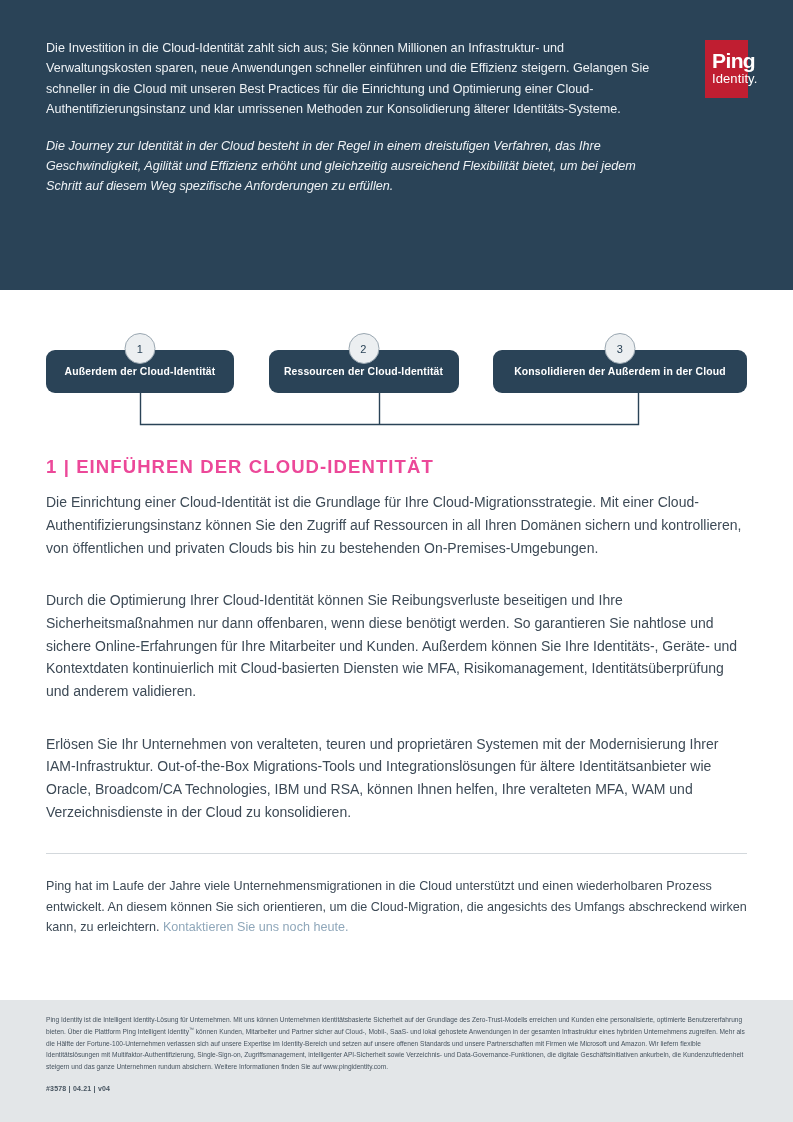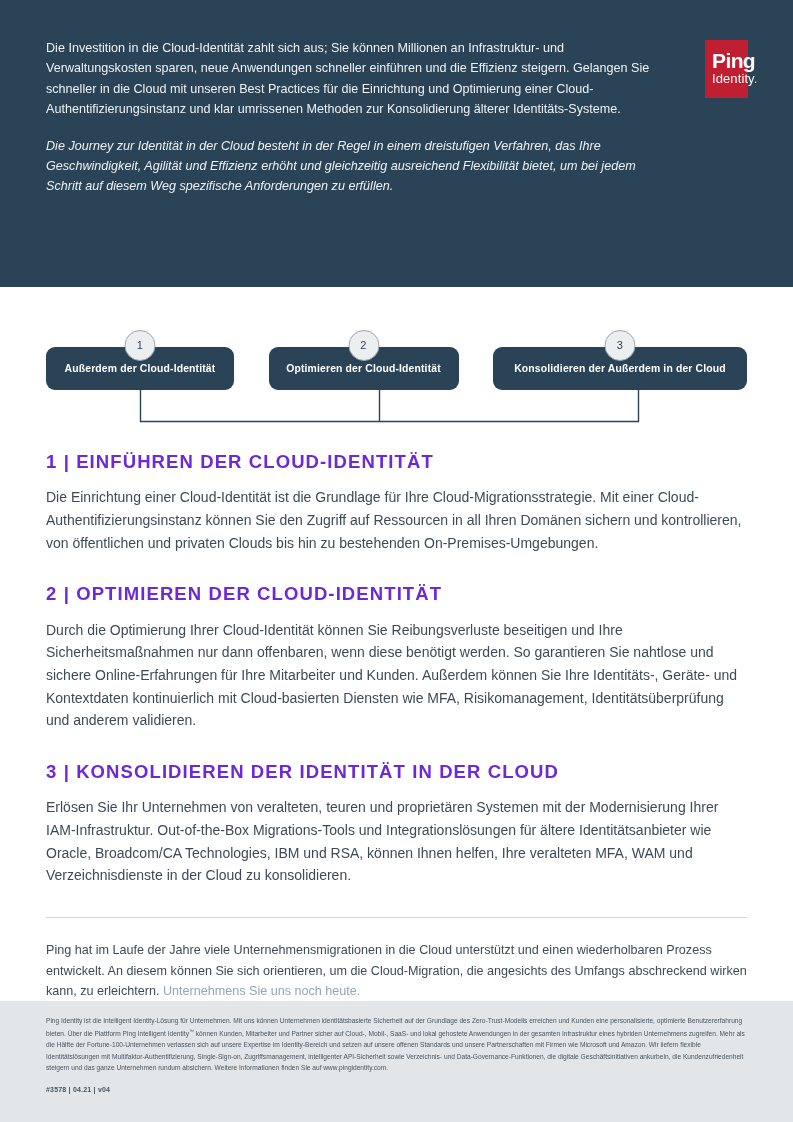--- a/index.html
+++ b/index.html
@@ -150,21 +150,21 @@
   .content {
     padding: 0 46px;
     box-sizing: border-box;
     flex: 1;
   }
   .section { margin-bottom: 30px; }
   .section-heading {
     margin: 0 0 14px 0;
     font-size: 18.5px;
     font-weight: bold;
-    color: #6d28d9;
+    color: #ec4899;
     letter-spacing: 1.1px;
     line-height: 1.1;
   }
   .section-body {
     margin: 0;
     font-size: 14px;
     line-height: 1.62;
     color: #3d4a56;
     max-width: 700px;
   }
@@ -229,21 +229,21 @@
 
     <div class="steps-row">
 
       <div class="step step-1">
         <span class="step-badge">1</span>
         <span>Außerdem der Cloud-Identität</span>
       </div>
 
       <div class="step step-2">
         <span class="step-badge">2</span>
-        <span>Optimieren der Cloud-Identität</span>
+        <span>Ressourcen der Cloud-Identität</span>
       </div>
 
       <div class="step step-3">
         <span class="step-badge">3</span>
         <span>Konsolidieren der Außerdem in der Cloud</span>
       </div>
 
     </div>
 
     <svg class="connector" viewBox="0 0 793 46" width="793" height="46" preserveAspectRatio="none">
@@ -253,32 +253,30 @@
   </div>
 
   <main class="content">
 
     <section class="section">
       <h2 class="section-heading">1 | EINFÜHREN DER CLOUD-IDENTITÄT</h2>
       <p class="section-body">Die Einrichtung einer Cloud-Identität ist die Grundlage für Ihre Cloud-Migrationsstrategie. Mit einer Cloud-Authentifizierungsinstanz können Sie den Zugriff auf Ressourcen in all Ihren Domänen sichern und kontrollieren, von öffentlichen und privaten Clouds bis hin zu bestehenden On-Premises-Umgebungen.</p>
     </section>
 
     <section class="section">
-      <h2 class="section-heading">2 | OPTIMIEREN DER CLOUD-IDENTITÄT</h2>
       <p class="section-body">Durch die Optimierung Ihrer Cloud-Identität können Sie Reibungsverluste beseitigen und Ihre Sicherheitsmaßnahmen nur dann offenbaren, wenn diese benötigt werden. So garantieren Sie nahtlose und sichere Online-Erfahrungen für Ihre Mitarbeiter und Kunden. Außerdem können Sie Ihre Identitäts-, Geräte- und Kontextdaten kontinuierlich mit Cloud-basierten Diensten wie MFA, Risikomanagement, Identitätsüberprüfung und anderem validieren.</p>
     </section>
 
     <section class="section">
-      <h2 class="section-heading">3 | KONSOLIDIEREN DER IDENTITÄT IN DER CLOUD</h2>
       <p class="section-body">Erlösen Sie Ihr Unternehmen von veralteten, teuren und proprietären Systemen mit der Modernisierung Ihrer IAM-Infrastruktur. Out-of-the-Box Migrations-Tools und Integrationslösungen für ältere Identitätsanbieter wie Oracle, Broadcom/CA Technologies, IBM und RSA, können Ihnen helfen, Ihre veralteten MFA, WAM und Verzeichnisdienste in der Cloud zu konsolidieren.</p>
     </section>
 
     <hr class="divider">
 
-    <p class="closing"><span>Ping hat im Laufe der Jahre viele Unternehmensmigrationen in die Cloud unterstützt und einen wiederholbaren Prozess entwickelt. An diesem können Sie sich orientieren, um die Cloud-Migration, die angesichts des Umfangs abschreckend wirken kann, zu erleichtern. </span><a class="closing-link" href="#">Unternehmens Sie uns noch heute.</a></p>
+    <p class="closing"><span>Ping hat im Laufe der Jahre viele Unternehmensmigrationen in die Cloud unterstützt und einen wiederholbaren Prozess entwickelt. An diesem können Sie sich orientieren, um die Cloud-Migration, die angesichts des Umfangs abschreckend wirken kann, zu erleichtern. </span><a class="closing-link" href="#">Kontaktieren Sie uns noch heute.</a></p>
 
   </main>
 
   <footer class="footer">
     <p class="footer-text"><span>Ping Identity ist die Intelligent Identity-Lösung für Unternehmen. Mit uns können Unternehmen identitätsbasierte Sicherheit auf der Grundlage des Zero-Trust-Modells erreichen und Kunden eine personalisierte, optimierte Benutzererfahrung bieten. Über die Plattform Ping Intelligent Identity</span><sup>™</sup><span> können Kunden, Mitarbeiter und Partner sicher auf Cloud-, Mobil-, SaaS- und lokal gehostete Anwendungen in der gesamten Infrastruktur eines hybriden Unternehmens zugreifen. Mehr als die Hälfte der Fortune-100-Unternehmen verlassen sich auf unsere Expertise im Identity-Bereich und setzen auf unsere offenen Standards und unsere Partnerschaften mit Firmen wie Microsoft und Amazon. Wir liefern flexible Identitätslösungen mit Multifaktor-Authentifizierung, Single-Sign-on, Zugriffsmanagement, intelligenter API-Sicherheit sowie Verzeichnis- und Data-Governance-Funktionen, die digitale Geschäftsinitiativen ankurbeln, die Kundenzufriedenheit steigern und das ganze Unternehmen rundum absichern. Weitere Informationen finden Sie auf www.pingidentity.com.</span></p>
     <p class="footer-meta">#3578  |  04.21  |  v04</p>
   </footer>
 
 </div>
 

